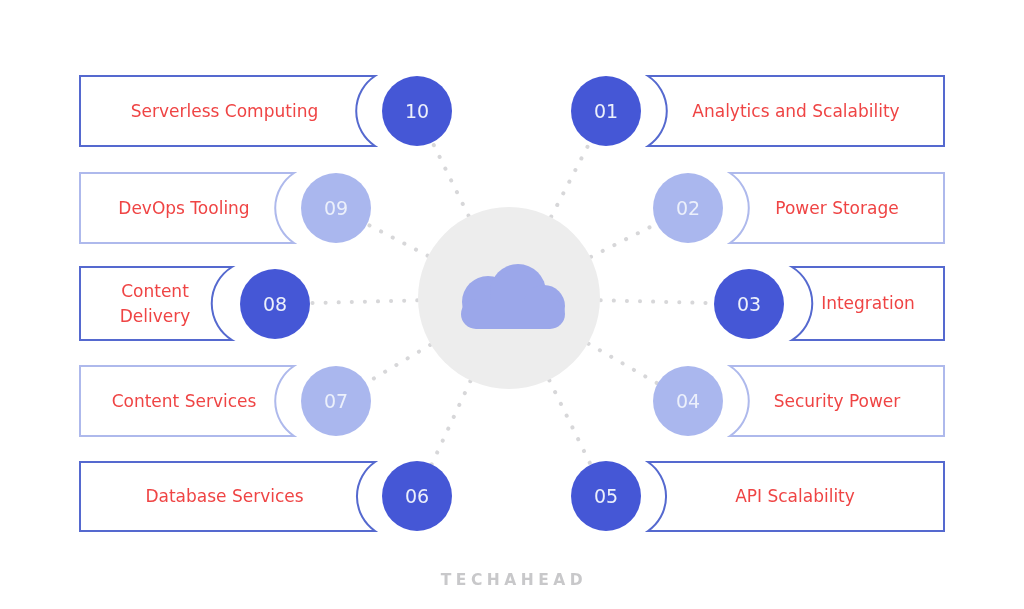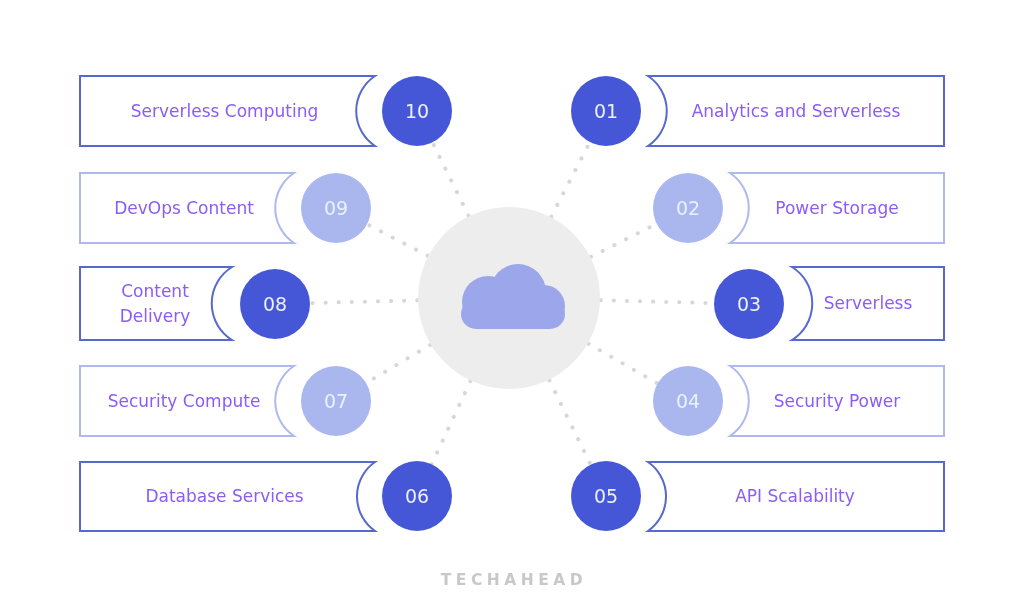--- a/index.html
+++ b/index.html
@@ -32,21 +32,21 @@
     margin: 0;
     width: 100%;
     height: 100%;
     display: flex;
     align-items: center;
     justify-content: center;
     text-align: center;
     font-family: "DejaVu Sans", sans-serif;
     font-size: 17px;
     line-height: 1.45;
-    color: #8b5cf6;
+    color: #ef4444;
   }
   .logo {
     font-family: "DejaVu Sans", sans-serif;
     font-size: 15.5px;
     font-weight: bold;
     letter-spacing: 4.5px;
     text-anchor: middle;
   }
 </style>
 </head>
@@ -84,40 +84,40 @@
   <path class="box" d="M 648 76 L 944 76 L 944 146 L 648 146 A 42 42 0 0 0 648 76 Z" stroke="#5569cf"></path>
   <path class="box" d="M 730 173 L 944 173 L 944 243 L 730 243 A 42 42 0 0 0 730 173 Z" stroke="#aeb9ec"></path>
   <path class="box" d="M 792 267 L 944 267 L 944 340 L 792 340 A 43 43 0 0 0 792 267 Z" stroke="#5569cf"></path>
   <path class="box" d="M 730 366 L 944 366 L 944 436 L 730 436 A 42 42 0 0 0 730 366 Z" stroke="#aeb9ec"></path>
   <path class="box" d="M 648 462 L 944 462 L 944 531 L 648 531 A 42 42 0 0 0 648 462 Z" stroke="#5569cf"></path>
 
   <foreignObject class="label-zone" x="84" y="76" width="281" height="70">
     <div xmlns="http://www.w3.org/1999/xhtml">Serverless Computing</div>
   </foreignObject>
   <foreignObject class="label-zone" x="84" y="173" width="200" height="70">
-    <div xmlns="http://www.w3.org/1999/xhtml">DevOps Content</div>
+    <div xmlns="http://www.w3.org/1999/xhtml">DevOps Tooling</div>
   </foreignObject>
   <foreignObject class="label-zone" x="96" y="267" width="118" height="73">
     <div xmlns="http://www.w3.org/1999/xhtml">Content Delivery</div>
   </foreignObject>
   <foreignObject class="label-zone" x="84" y="366" width="200" height="70">
-    <div xmlns="http://www.w3.org/1999/xhtml">Security Compute</div>
+    <div xmlns="http://www.w3.org/1999/xhtml">Content Services</div>
   </foreignObject>
   <foreignObject class="label-zone" x="84" y="462" width="281" height="69">
     <div xmlns="http://www.w3.org/1999/xhtml">Database Services</div>
   </foreignObject>
 
   <foreignObject class="label-zone" x="658" y="76" width="276" height="70">
-    <div xmlns="http://www.w3.org/1999/xhtml">Analytics and Serverless</div>
+    <div xmlns="http://www.w3.org/1999/xhtml">Analytics and Scalability</div>
   </foreignObject>
   <foreignObject class="label-zone" x="740" y="173" width="194" height="70">
     <div xmlns="http://www.w3.org/1999/xhtml">Power Storage</div>
   </foreignObject>
   <foreignObject class="label-zone" x="800" y="267" width="136" height="73">
-    <div xmlns="http://www.w3.org/1999/xhtml">Serverless</div>
+    <div xmlns="http://www.w3.org/1999/xhtml">Integration</div>
   </foreignObject>
   <foreignObject class="label-zone" x="740" y="366" width="194" height="70">
     <div xmlns="http://www.w3.org/1999/xhtml">Security Power</div>
   </foreignObject>
   <foreignObject class="label-zone" x="656" y="462" width="278" height="69">
     <div xmlns="http://www.w3.org/1999/xhtml">API Scalability</div>
   </foreignObject>
 
   <circle cx="417" cy="111" r="35" fill="#4557d6"></circle>
   <text class="num" x="417" y="118" fill="#ecf0fb">10</text>

